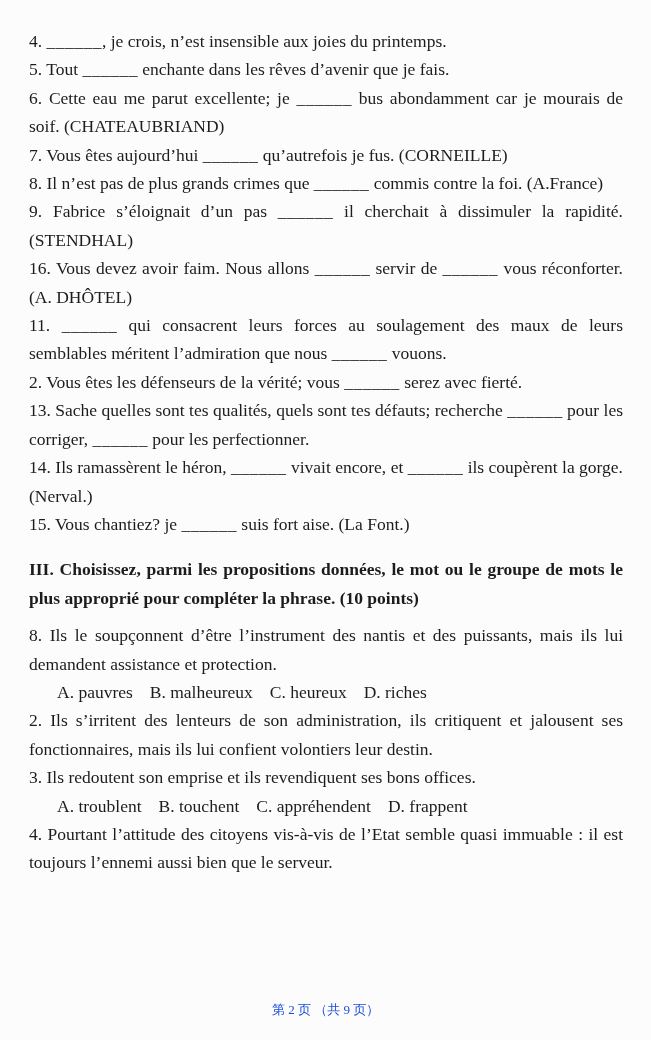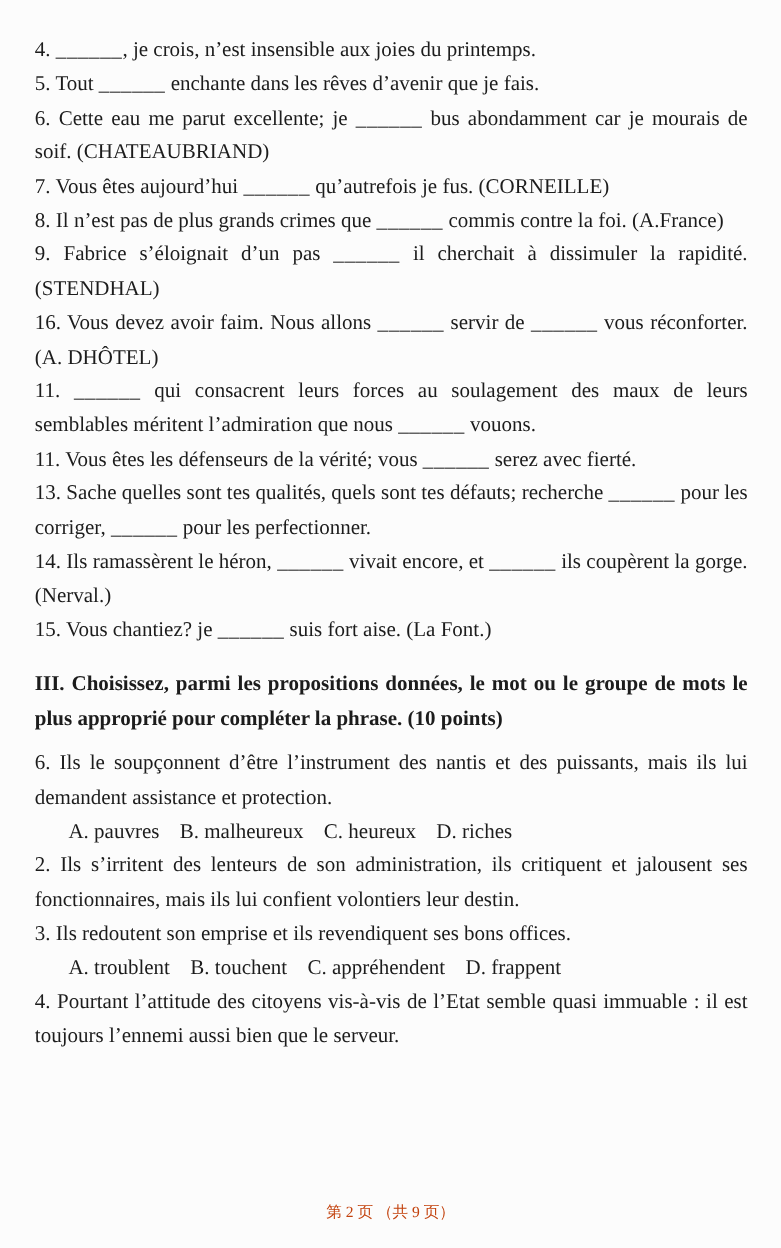--- a/index.html
+++ b/index.html
@@ -40,43 +40,43 @@
     white-space: nowrap;
     letter-spacing: 0.5px;
   }
   .footer {
     position: absolute;
     left: 0;
     bottom: 21px;
     width: 100%;
     text-align: center;
     font-size: 13px;
-    color: #c2410c;
+    color: #1d4ed8;
     font-family: "Liberation Serif", "DejaVu Serif", serif;
   }
 </style>
 </head>
 <body>
 
 <div class="page">
   <div class="doc-body" id="doc-body">
       <p class="para text"><span>4. </span><span class="blank">______</span><span>, je crois, n’est insensible aux joies du printemps.</span></p>
       <p class="para text"><span>5. Tout </span><span class="blank">______</span><span> enchante dans les rêves d’avenir que je fais.</span></p>
       <p class="para text"><span>6. Cette eau me parut excellente; je </span><span class="blank">______</span><span> bus abondamment car je mourais de soif. (CHATEAUBRIAND)</span></p>
       <p class="para text"><span>7. Vous êtes aujourd’hui </span><span class="blank">______</span><span> qu’autrefois je fus. (CORNEILLE)</span></p>
       <p class="para text"><span>8. Il n’est pas de plus grands crimes que </span><span class="blank">______</span><span> commis contre la foi. (A.France)</span></p>
       <p class="para text"><span>9. Fabrice s’éloignait d’un pas </span><span class="blank">______</span><span> il cherchait à dissimuler la rapidité. (STENDHAL)</span></p>
       <p class="para text"><span>16. Vous devez avoir faim. Nous allons </span><span class="blank">______</span><span> servir de </span><span class="blank">______</span><span> vous réconforter. (A. DHÔTEL)</span></p>
       <p class="para text"><span>11. </span><span class="blank">______</span><span> qui consacrent leurs forces au soulagement des maux de leurs semblables méritent l’admiration que nous </span><span class="blank">______</span><span> vouons.</span></p>
-      <p class="para text"><span>11. Vous êtes les défenseurs de la vérité; vous </span><span class="blank">______</span><span> serez avec fierté.</span></p>
+      <p class="para text"><span>2. Vous êtes les défenseurs de la vérité; vous </span><span class="blank">______</span><span> serez avec fierté.</span></p>
       <p class="para text"><span>13. Sache quelles sont tes qualités, quels sont tes défauts; recherche </span><span class="blank">______</span><span> pour les corriger, </span><span class="blank">______</span><span> pour les perfectionner.</span></p>
       <p class="para text"><span>14. Ils ramassèrent le héron, </span><span class="blank">______</span><span> vivait encore, et </span><span class="blank">______</span><span> ils coupèrent la gorge. (Nerval.)</span></p>
       <p class="para text"><span>15. Vous chantiez? je </span><span class="blank">______</span><span> suis fort aise. (La Font.)</span></p>
       <p class="para heading"><span>III. Choisissez, parmi les propositions données, le mot ou le groupe de mots le plus approprié pour compléter la phrase. (10 points)</span></p>
-      <p class="para text"><span>6. Ils le soupçonnent d’être l’instrument des </span><span class="u">nantis</span><span> et des puissants, mais ils lui demandent assistance et protection.</span></p>
+      <p class="para text"><span>8. Ils le soupçonnent d’être l’instrument des </span><span class="u">nantis</span><span> et des puissants, mais ils lui demandent assistance et protection.</span></p>
       <p class="para options"><span class="opt">A. pauvres</span><span class="opt">B. malheureux</span><span class="opt">C. heureux</span><span class="opt">D. riches</span></p>
       <p class="para text"><span>2. Ils </span><span class="u">s’irritent</span><span> des lenteurs de son administration, ils critiquent et jalousent ses fonctionnaires, mais ils lui confient volontiers leur destin.</span></p>
       <p class="para text"><span>3. Ils </span><span class="u">redoutent</span><span> son emprise et ils revendiquent ses bons offices.</span></p>
       <p class="para options"><span class="opt">A. troublent</span><span class="opt">B. touchent</span><span class="opt">C. appréhendent</span><span class="opt">D. frappent</span></p>
       <p class="para text"><span>4. Pourtant l’attitude des citoyens vis-à-vis de l’Etat semble quasi </span><span class="u">immuable </span><span>: il est toujours l’ennemi aussi bien que le serveur.</span></p>
     </div>
   <div class="footer">第 2 页 （共 9 页）</div>
 </div>
 
 </body></html>

